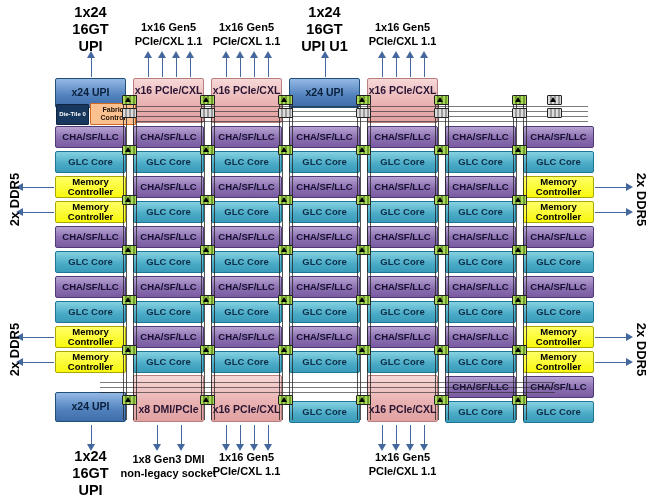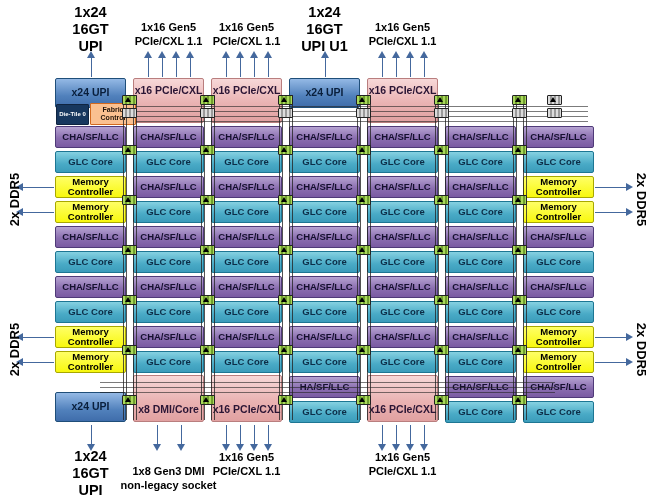--- a/index.html
+++ b/index.html
@@ -132,21 +132,21 @@
     <div class="block cha" style="left: 133px; top: 126px; width: 71px; height: 22px;">CHA/SF/LLC</div>
     <div class="block glc" style="left: 133px; top: 151px; width: 71px; height: 22px;">GLC Core</div>
     <div class="block cha" style="left: 133px; top: 176px; width: 71px; height: 22px;">CHA/SF/LLC</div>
     <div class="block glc" style="left: 133px; top: 201px; width: 71px; height: 22px;">GLC Core</div>
     <div class="block cha" style="left: 133px; top: 226px; width: 71px; height: 22px;">CHA/SF/LLC</div>
     <div class="block glc" style="left: 133px; top: 251px; width: 71px; height: 22px;">GLC Core</div>
     <div class="block cha" style="left: 133px; top: 276px; width: 71px; height: 22px;">CHA/SF/LLC</div>
     <div class="block glc" style="left: 133px; top: 301px; width: 71px; height: 22px;">GLC Core</div>
     <div class="block cha" style="left: 133px; top: 326px; width: 71px; height: 22px;">CHA/SF/LLC</div>
     <div class="block glc" style="left: 133px; top: 351px; width: 71px; height: 22px;">GLC Core</div>
-    <div class="block io-dmi io-bottom" style="left: 133px; top: 375px; width: 71px; height: 47px;">x8 DMI/Core</div>
+    <div class="block io-dmi io-bottom" style="left: 133px; top: 375px; width: 71px; height: 47px;">x8 DMI/PCIe</div>
     <div class="block cha" style="left: 211px; top: 126px; width: 71px; height: 22px;">CHA/SF/LLC</div>
     <div class="block glc" style="left: 211px; top: 151px; width: 71px; height: 22px;">GLC Core</div>
     <div class="block cha" style="left: 211px; top: 176px; width: 71px; height: 22px;">CHA/SF/LLC</div>
     <div class="block glc" style="left: 211px; top: 201px; width: 71px; height: 22px;">GLC Core</div>
     <div class="block cha" style="left: 211px; top: 226px; width: 71px; height: 22px;">CHA/SF/LLC</div>
     <div class="block glc" style="left: 211px; top: 251px; width: 71px; height: 22px;">GLC Core</div>
     <div class="block cha" style="left: 211px; top: 276px; width: 71px; height: 22px;">CHA/SF/LLC</div>
     <div class="block glc" style="left: 211px; top: 301px; width: 71px; height: 22px;">GLC Core</div>
     <div class="block cha" style="left: 211px; top: 326px; width: 71px; height: 22px;">CHA/SF/LLC</div>
     <div class="block glc" style="left: 211px; top: 351px; width: 71px; height: 22px;">GLC Core</div>
@@ -154,21 +154,20 @@
     <div class="block cha" style="left: 289px; top: 126px; width: 71px; height: 22px;">CHA/SF/LLC</div>
     <div class="block glc" style="left: 289px; top: 151px; width: 71px; height: 22px;">GLC Core</div>
     <div class="block cha" style="left: 289px; top: 176px; width: 71px; height: 22px;">CHA/SF/LLC</div>
     <div class="block glc" style="left: 289px; top: 201px; width: 71px; height: 22px;">GLC Core</div>
     <div class="block cha" style="left: 289px; top: 226px; width: 71px; height: 22px;">CHA/SF/LLC</div>
     <div class="block glc" style="left: 289px; top: 251px; width: 71px; height: 22px;">GLC Core</div>
     <div class="block cha" style="left: 289px; top: 276px; width: 71px; height: 22px;">CHA/SF/LLC</div>
     <div class="block glc" style="left: 289px; top: 301px; width: 71px; height: 22px;">GLC Core</div>
     <div class="block cha" style="left: 289px; top: 326px; width: 71px; height: 22px;">CHA/SF/LLC</div>
     <div class="block glc" style="left: 289px; top: 351px; width: 71px; height: 22px;">GLC Core</div>
-    <div class="block ha" style="left: 289px; top: 376px; width: 71px; height: 22px;">HA/SF/LLC</div>
     <div class="block glc" style="left: 289px; top: 401px; width: 71px; height: 22px;">GLC Core</div>
     <div class="block cha" style="left: 367px; top: 126px; width: 71px; height: 22px;">CHA/SF/LLC</div>
     <div class="block glc" style="left: 367px; top: 151px; width: 71px; height: 22px;">GLC Core</div>
     <div class="block cha" style="left: 367px; top: 176px; width: 71px; height: 22px;">CHA/SF/LLC</div>
     <div class="block glc" style="left: 367px; top: 201px; width: 71px; height: 22px;">GLC Core</div>
     <div class="block cha" style="left: 367px; top: 226px; width: 71px; height: 22px;">CHA/SF/LLC</div>
     <div class="block glc" style="left: 367px; top: 251px; width: 71px; height: 22px;">GLC Core</div>
     <div class="block cha" style="left: 367px; top: 276px; width: 71px; height: 22px;">CHA/SF/LLC</div>
     <div class="block glc" style="left: 367px; top: 301px; width: 71px; height: 22px;">GLC Core</div>
     <div class="block cha" style="left: 367px; top: 326px; width: 71px; height: 22px;">CHA/SF/LLC</div>
@@ -418,21 +417,21 @@
     </div>
     <div class="plabel" style="left: 402.5px; top: 20px;">
       <div class="ln">1x16 Gen5</div>
       <div class="ln">PCIe/CXL 1.1</div>
     </div>
     <div class="plabel" style="left: 90.5px; top: 448px;">
       <div class="ln big">1x24</div>
       <div class="ln big">16GT</div>
       <div class="ln big">UPI</div>
     </div>
-    <div class="plabel" style="left: 168.5px; top: 464px;">
+    <div class="plabel" style="left: 168.5px; top: 452px;">
       <div class="ln">1x8 Gen3 DMI</div>
       <div class="ln">non-legacy socket</div>
     </div>
     <div class="plabel" style="left: 246.5px; top: 450px;">
       <div class="ln">1x16 Gen5</div>
       <div class="ln">PCIe/CXL 1.1</div>
     </div>
     <div class="plabel" style="left: 402.5px; top: 450px;">
       <div class="ln">1x16 Gen5</div>
       <div class="ln">PCIe/CXL 1.1</div>

